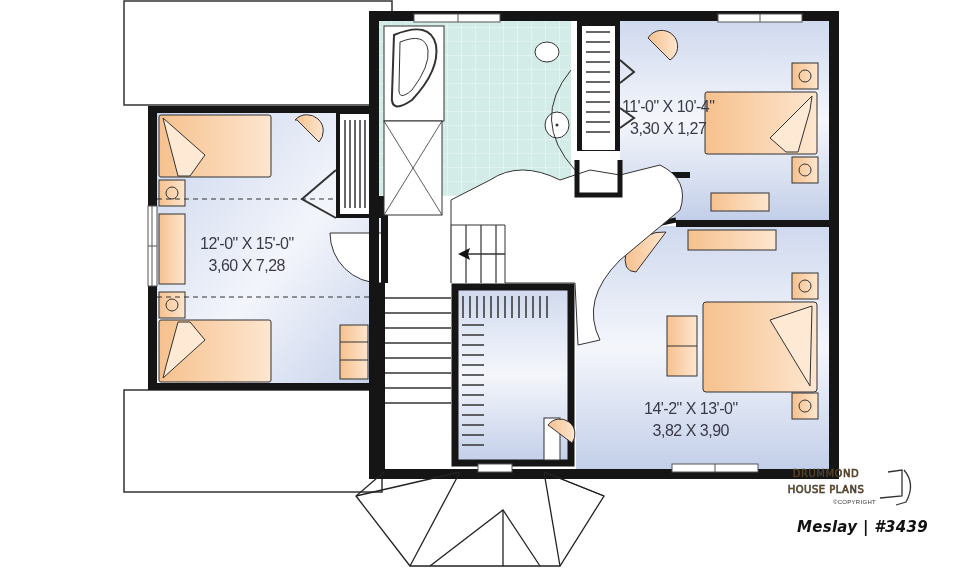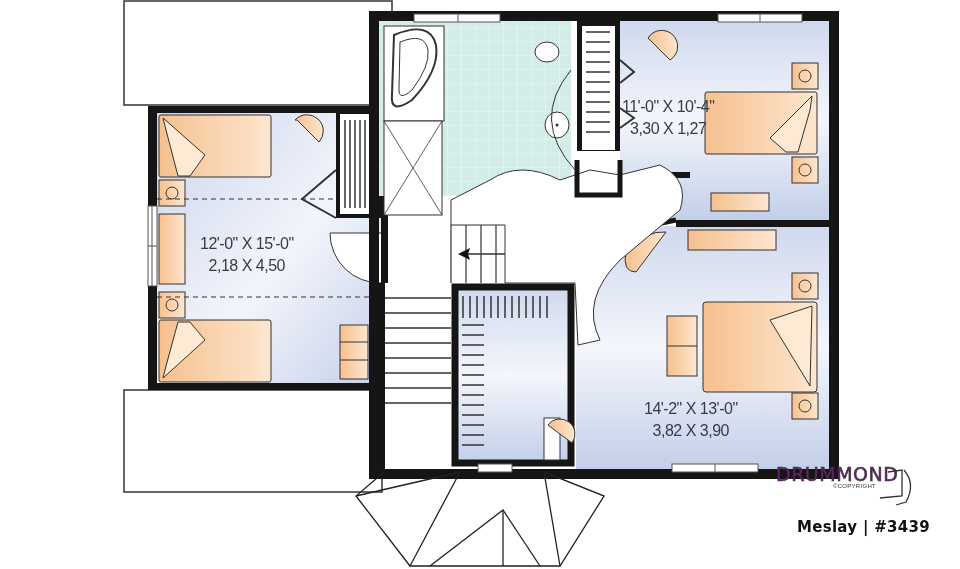--- a/index.html
+++ b/index.html
@@ -1,22 +1,22 @@
 <!DOCTYPE html>
 <html><head>
 <meta charset="utf-8">
 <style>
   html,body{margin:0;padding:0;background:#fff;}
   body{width:960px;height:569px;position:relative;overflow:hidden;font-family:"Liberation Sans",sans-serif;}
   #plan{position:absolute;left:0;top:0;width:960px;height:569px;}
   .room-label{position:absolute;font-family:"Liberation Sans",sans-serif;font-size:16px;color:#3a3a48;text-align:center;line-height:22px;letter-spacing:-0.5px;white-space:nowrap;}
   .brand{position:absolute;left:776px;top:466px;width:150px;}
-  .brand-line{font-family:"DejaVu Sans",sans-serif;font-size:19px;line-height:16px;color:#701a75;-webkit-text-stroke:0.6px #333;letter-spacing:0.5px;text-align:center;width:100px;}
+  .brand-line{font-family:"DejaVu Sans",sans-serif;font-size:10px;line-height:16px;color:#a16207;-webkit-text-stroke:0.6px #333;letter-spacing:0.5px;text-align:center;width:100px;}
   .brand-copy{font-size:6px;color:#333;text-align:right;width:100px;letter-spacing:0.3px;margin-top:1px;}
-  .caption{position:absolute;left:797px;top:518px;font-family:"DejaVu Sans",sans-serif;font-size:15px;font-weight:bold;color:#111;letter-spacing:0.3px;}
+  .caption{position:absolute;left:797px;top:518px;font-family:"DejaVu Sans",sans-serif;font-size:15px;font-weight:bold;color:#111;letter-spacing:0.3px;font-style:italic;}
 </style>
 </head>
 <body>
 
 <svg id="plan" viewBox="0 0 960 569" xmlns="http://www.w3.org/2000/svg">
   <defs>
     <linearGradient id="roomGrad" x1="0" y1="0" x2="1" y2="1">
       <stop offset="0" stop-color="#c9d4ec"></stop>
       <stop offset="0.55" stop-color="#f3f5fb"></stop>
       <stop offset="1" stop-color="#c5d0ea"></stop>
@@ -234,28 +234,29 @@
   </g>
 
   <g fill="none" stroke="#333" stroke-width="1.3">
     <path d="M888 472 L902 470 L902 496 L880 498"></path>
     <path d="M904 470 Q916 484 906 502 L896 505"></path>
   </g>
 </svg>
 
 <div class="room-label" style="left:200px;top:233px;">
   <div>12'-0" X 15'-0"</div>
-  <div>2,18 X 4,50</div>
+  <div>3,60 X 7,28</div>
 </div>
 <div class="room-label" style="left:622px;top:96px;">
   <div>11'-0" X 10'-4"</div>
   <div>3,30 X 1,27</div>
 </div>
 <div class="room-label" style="left:644px;top:398px;">
   <div>14'-2" X 13'-0"</div>
   <div>3,82 X 3,90</div>
 </div>
 
 <div class="brand">
   <div class="brand-line">DRUMMOND</div>
+  <div class="brand-line">HOUSE PLANS</div>
   <div class="brand-copy">©COPYRIGHT</div>
 </div>
 <div class="caption">Meslay | #3439</div>
 
 </body></html>

